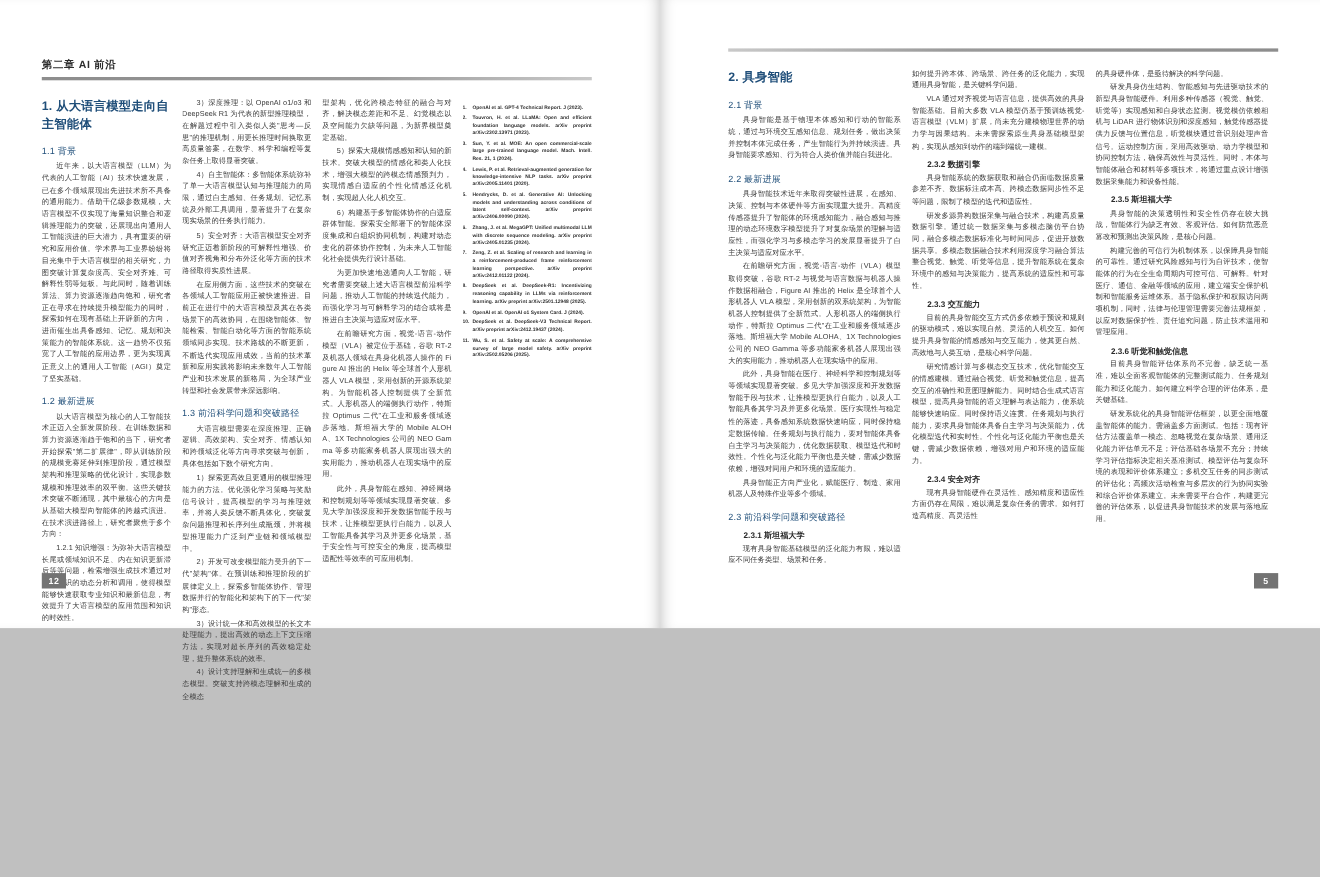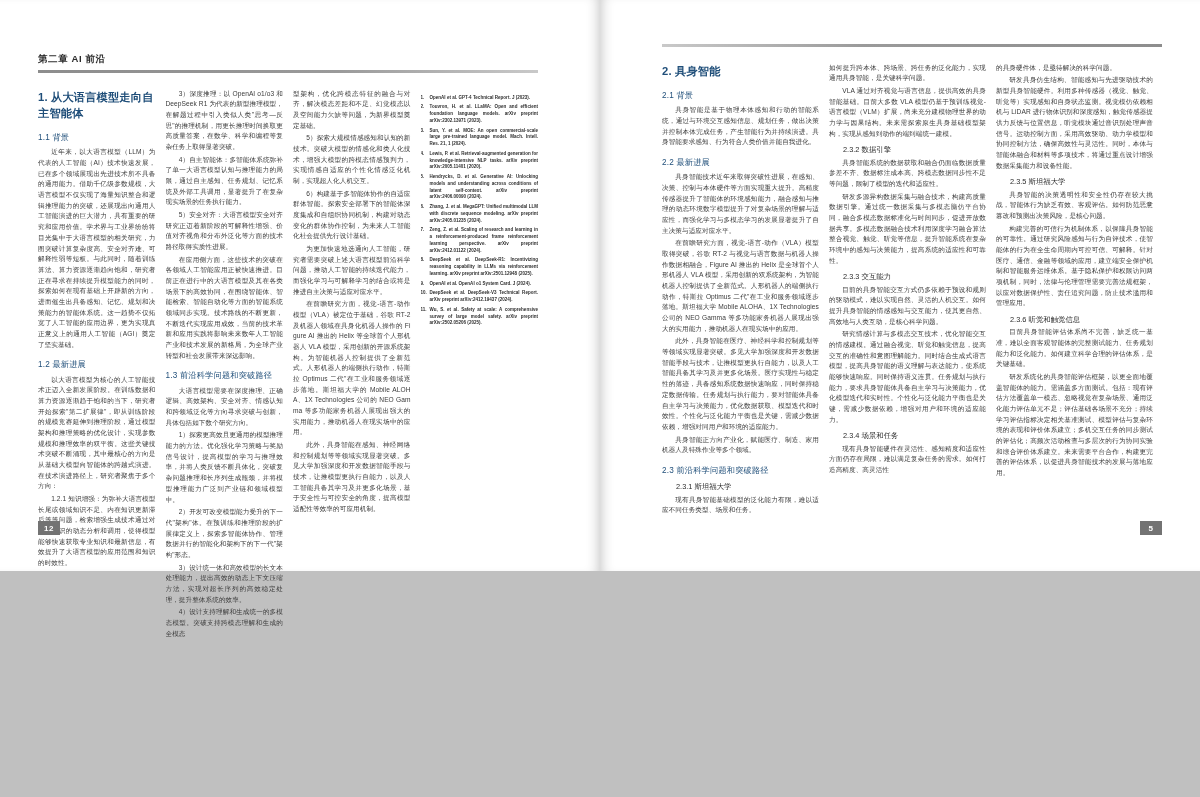--- a/index.html
+++ b/index.html
@@ -77,21 +77,21 @@
     font-size: 8.2px;
     line-height: 1.4;
     font-weight: normal;
     color: #1f4e79;
     margin: 9px 0 4px 0;
     letter-spacing: 0.2px;
   }
   h3.subsub {
     font-size: 7.4px;
     line-height: 1.4;
-    font-weight: normal;
+    font-weight: bold;
     color: #2a2a2a;
     margin: 6px 0 2px 0;
     text-indent: 14px;
   }
   p.body {
     font-size: 6.6px;
     line-height: 1.62;
     color: #3a3a3a;
     margin: 0 0 2px 0;
     text-align: justify;
@@ -262,21 +262,21 @@
 
         <div class="col">
           <p class="body noind">如何提升跨本体、跨场景、跨任务的泛化能力，实现通用具身智能，是关键科学问题。</p>
           <p class="body">VLA 通过对齐视觉与语言信息，提供高效的具身智能基础。目前大多数 VLA 模型仍基于预训练视觉-语言模型（VLM）扩展，尚未充分建模物理世界的动力学与因果结构。未来需探索原生具身基础模型架构，实现从感知到动作的端到端统一建模。</p>
           <h3 class="subsub">2.3.2 数据引擎</h3>
           <p class="body">具身智能系统的数据获取和融合仍面临数据质量参差不齐、数据标注成本高、跨模态数据同步性不足等问题，限制了模型的迭代和适应性。</p>
           <p class="body">研发多源异构数据采集与融合技术，构建高质量数据引擎。通过统一数据采集与多模态脑仿平台协同，融合多模态数据标准化与时间同步，促进开放数据共享。多模态数据融合技术利用深度学习融合算法整合视觉、触觉、听觉等信息，提升智能系统在复杂环境中的感知与决策能力，提高系统的适应性和可靠性。</p>
           <h3 class="subsub">2.3.3 交互能力</h3>
           <p class="body">目前的具身智能交互方式仍多依赖于预设和规则的驱动模式，难以实现自然、灵活的人机交互。如何提升具身智能的情感感知与交互能力，使其更自然、高效地与人类互动，是核心科学问题。</p>
           <p class="body">研究情感计算与多模态交互技术，优化智能交互的情感建模。通过融合视觉、听觉和触觉信息，提高交互的准确性和意图理解能力。同时结合生成式语言模型，提高具身智能的语义理解与表达能力，使系统能够快速响应。同时保持语义连贯。任务规划与执行能力，要求具身智能体具备自主学习与决策能力，优化模型迭代和实时性。个性化与泛化能力平衡也是关键，需减少数据依赖，增强对用户和环境的适应能力。</p>
-          <h3 class="subsub">2.3.4 场景和任务</h3>
+          <h3 class="subsub">2.3.4 安全对齐</h3>
           <p class="body">现有具身智能硬件在灵活性、感知精度和适应性方面仍存在局限，难以满足复杂任务的需求。如何打造高精度、高灵活性</p>
         </div>
 
         <div class="col">
           <p class="body noind">的具身硬件体，是亟待解决的科学问题。</p>
           <p class="body">研发具身仿生结构、智能感知与先进驱动技术的新型具身智能硬件。利用多种传感器（视觉、触觉、听觉等）实现感知和自身状态监测。视觉模仿依赖相机与 LiDAR 进行物体识别和深度感知，触觉传感器提供力反馈与位置信息，听觉模块通过音识别处理声音信号。运动控制方面，采用高效驱动、动力学模型和协同控制方法，确保高效性与灵活性。同时，本体与智能体融合和材料等多项技术，将通过重点设计增强数据采集能力和设备性能。</p>
           <h3 class="subsub">2.3.5 斯坦福大学</h3>
           <p class="body">具身智能的决策透明性和安全性仍存在较大挑战，智能体行为缺乏有效、客观评估。如何防范恶意篡改和预测出决策风险，是核心问题。</p>
           <p class="body">构建完善的可信行为机制体系，以保障具身智能的可靠性。通过研究风险感知与行为自评技术，使智能体的行为在全生命周期内可控可信、可解释。针对医疗、通信、金融等领域的应用，建立端安全保护机制和智能服务运维体系。基于隐私保护和权限访问两项机制，同时，法律与伦理管理需要完善法规框架，以应对数据保护性、责任追究问题，防止技术滥用和管理应用。</p>
           <h3 class="subsub">2.3.6 听觉和触觉信息</h3>

